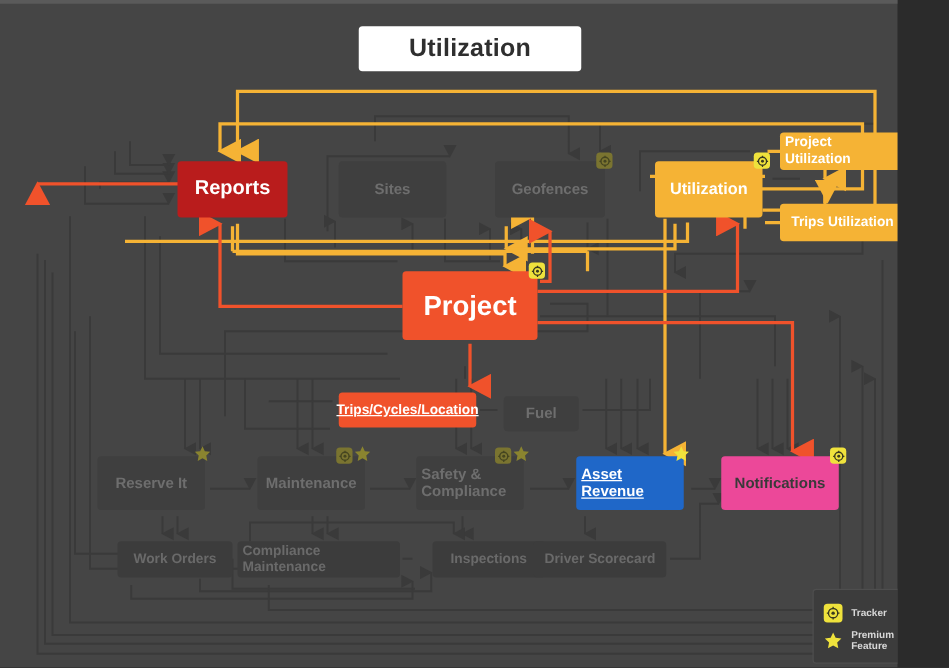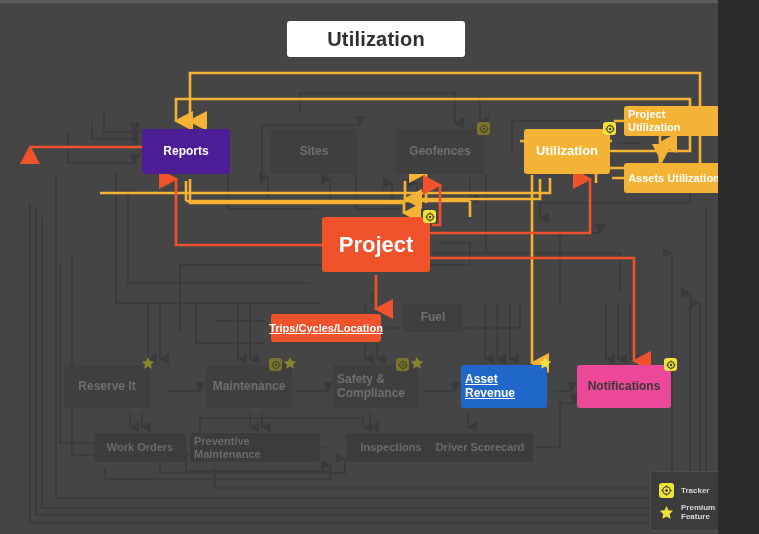--- a/index.html
+++ b/index.html
@@ -11,21 +11,21 @@
     box-sizing:border-box;
   }
   #edges{position:absolute;left:0;top:0;width:759px;height:534px;}
   .node{
     position:absolute;box-sizing:border-box;
     display:flex;align-items:center;justify-content:center;text-align:left;
     border-radius:3px;line-height:1.15;
   }
   .n-dim{background:#3f3f3f;color:#6e6e6e;font-weight:bold;font-size:12px;}
   .n-dim2{background:#3c3c3c;color:#6a6a6a;font-weight:bold;font-size:11px;}
-  .n-reports{background:#4c1d95;color:#ffffff;font-weight:bold;font-size:12px;}
+  .n-reports{background:#b91c1c;color:#ffffff;font-weight:bold;font-size:16px;}
   .n-amber{background:#F5B335;color:#ffffff;font-weight:bold;font-size:13px;}
   .n-amber-sm{background:#F5B335;color:#ffffff;font-weight:bold;font-size:11px;}
   .n-assets{background:#F0522B;color:#ffffff;font-weight:bold;font-size:22px;}
   .n-red{background:#F0522B;color:#ffffff;font-weight:bold;font-size:11px;text-decoration:underline;}
   .n-blue{background:#1F67C8;color:#ffffff;font-weight:bold;font-size:12px;}
   .n-light{background:#ec4899;color:#3a3a3a;font-weight:bold;font-size:12px;}
 
   .badge{position:absolute;width:13px;height:13px;border-radius:3px;
          display:flex;align-items:center;justify-content:center;}
   .badge svg{display:block;}
@@ -193,39 +193,39 @@
           <circle cx="8" cy="8" r="5.2" fill="none" stroke="#3a3a20" stroke-width="1.8"></circle>
           <circle cx="8" cy="8" r="1.9" fill="#3a3a20"></circle>
           <path d="M8 0.8 L8 3 M8 13 L8 15.2 M0.8 8 L3 8 M13 8 L15.2 8" stroke="#3a3a20" stroke-width="1.6"></path>
         </svg>
       </span>
     </div>
     <div class="node n-amber-sm" style="left: 624px; top: 103px; width: 100px; height: 30px;">
       <span style="padding: 0px 4px;">Project Utilization</span>
     </div>
     <div class="node n-amber-sm" style="left: 624px; top: 160px; width: 100px; height: 30px;">
-      <span style="padding: 0px 4px;">Assets Utilization</span>
+      <span style="padding: 0px 4px;">Trips Utilization</span>
     </div>
     <div class="node n-assets" style="left: 322px; top: 214px; width: 108px; height: 55px;">
       <span style="padding: 0px 4px;">Project</span>
       <span class="badge" style="position: absolute; top: -7px; right: -6px; background: rgb(239, 226, 60);">
         <svg width="10" height="10" viewBox="0 0 16 16">
           <circle cx="8" cy="8" r="5.2" fill="none" stroke="#3a3a20" stroke-width="1.8"></circle>
           <circle cx="8" cy="8" r="1.9" fill="#3a3a20"></circle>
           <path d="M8 0.8 L8 3 M8 13 L8 15.2 M0.8 8 L3 8 M13 8 L15.2 8" stroke="#3a3a20" stroke-width="1.6"></path>
         </svg>
       </span>
     </div>
     <div class="node n-red" style="left: 271px; top: 311px; width: 110px; height: 28px;">
       <span style="padding: 0px 4px;">Trips/Cycles/Location</span>
     </div>
-    <div class="node n-dim" style="left: 403px; top: 301px; width: 60px; height: 28px;">
+    <div class="node n-dim" style="left: 403px; top: 314px; width: 60px; height: 28px;">
       <span style="padding: 0px 4px;">Fuel</span>
     </div>
-    <div class="node n-dim" style="left: 64px; top: 362px; width: 86px; height: 43px;">
+    <div class="node n-dim" style="left: 78px; top: 362px; width: 86px; height: 43px;">
       <span style="padding: 0px 4px;">Reserve It</span>
       <span class="badge-star" style="position: absolute; top: -9px; right: -6px;"><svg width="14" height="14" viewBox="0 0 24 24">
           <path d="M12 1.6 L15.2 8.4 L22.6 9.3 L17.2 14.4 L18.6 21.8 L12 18.2 L5.4 21.8 L6.8 14.4 L1.4 9.3 L8.8 8.4 Z" fill="#8a842f"></path>
         </svg></span>
     </div>
     <div class="node n-dim" style="left: 206px; top: 362px; width: 86px; height: 43px;">
       <span style="padding: 0px 4px;">Maintenance</span>
       <span class="badge-star" style="position: absolute; top: -9px; right: -6px;"><svg width="14" height="14" viewBox="0 0 24 24">
           <path d="M12 1.6 L15.2 8.4 L22.6 9.3 L17.2 14.4 L18.6 21.8 L12 18.2 L5.4 21.8 L6.8 14.4 L1.4 9.3 L8.8 8.4 Z" fill="#8a842f"></path>
         </svg></span>
@@ -263,21 +263,21 @@
           <circle cx="8" cy="8" r="5.2" fill="none" stroke="#3a3a20" stroke-width="1.8"></circle>
           <circle cx="8" cy="8" r="1.9" fill="#3a3a20"></circle>
           <path d="M8 0.8 L8 3 M8 13 L8 15.2 M0.8 8 L3 8 M13 8 L15.2 8" stroke="#3a3a20" stroke-width="1.6"></path>
         </svg>
       </span>
     </div>
     <div class="node n-dim2" style="left: 94px; top: 430px; width: 92px; height: 29px;">
       <span style="padding: 0px 4px;">Work Orders</span>
     </div>
     <div class="node n-dim2" style="left: 190px; top: 430px; width: 130px; height: 29px;">
-      <span style="padding: 0px 4px;">Preventive Maintenance</span>
+      <span style="padding: 0px 4px;">Compliance Maintenance</span>
     </div>
     <div class="node n-dim2" style="left: 346px; top: 430px; width: 90px; height: 29px;">
       <span style="padding: 0px 4px;">Inspections</span>
     </div>
     <div class="node n-dim2" style="left: 427px; top: 430px; width: 106px; height: 29px;">
       <span style="padding: 0px 4px;">Driver Scorecard</span>
     </div>
     <div id="legend">
     <div class="legend-row">
       <span class="badge" style="position:relative;width:15px;height:15px;background:#EFE23C;">

